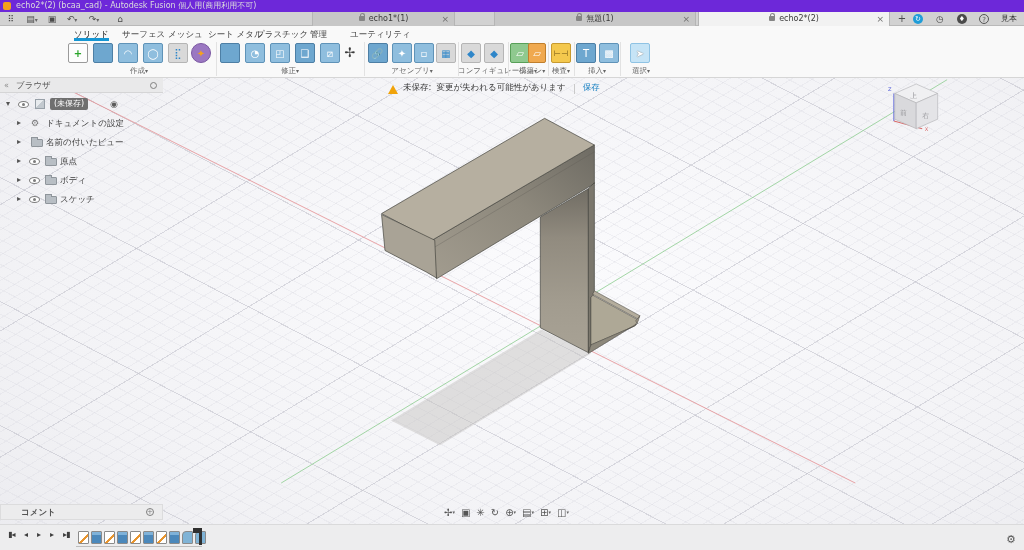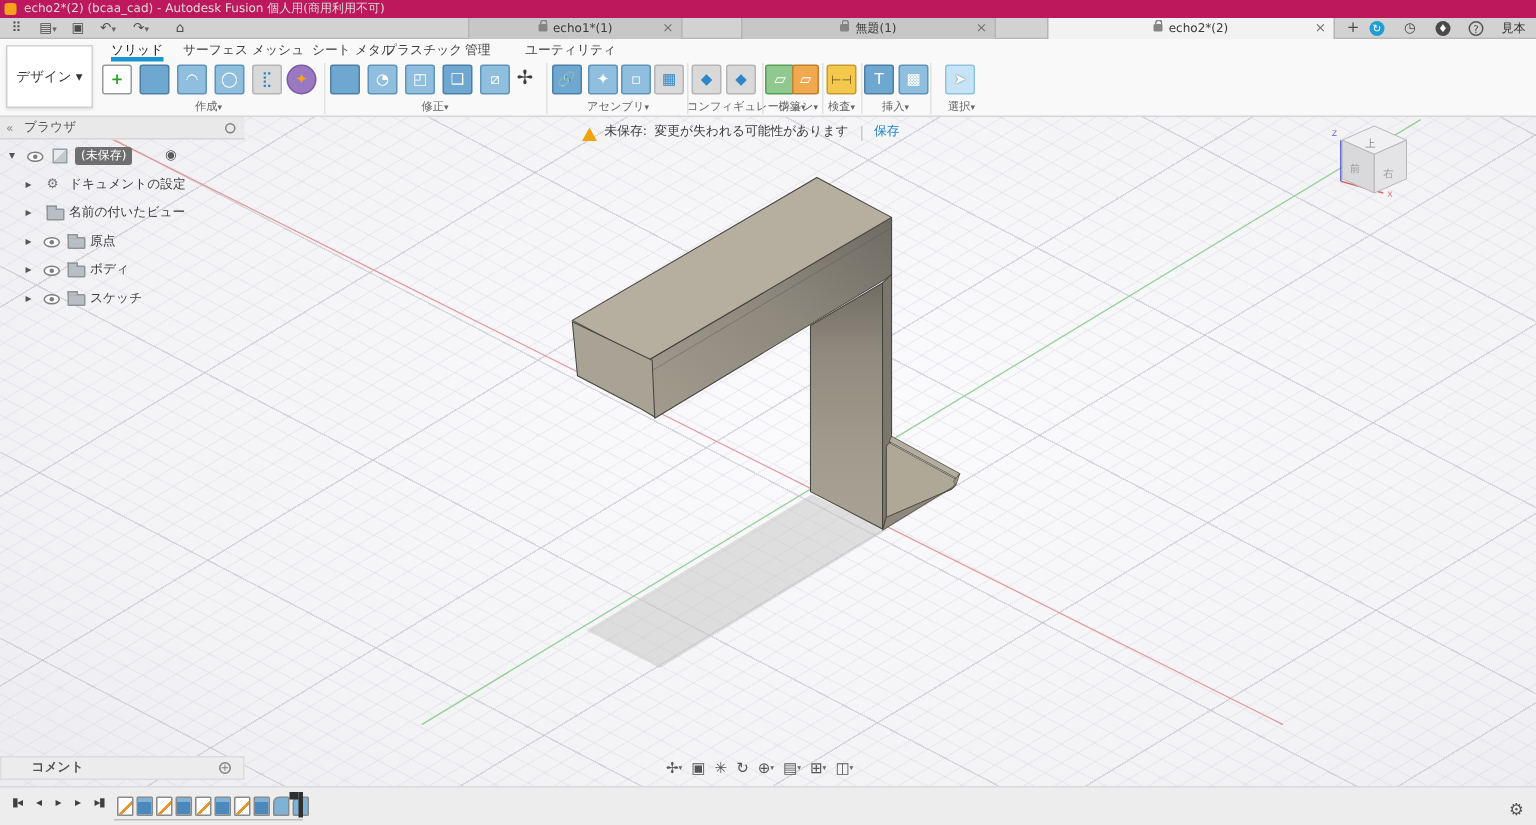--- a/index.html
+++ b/index.html
@@ -3,21 +3,21 @@
 <meta charset="utf-8">
 <style>
   html,body{margin:0;padding:0;background:#888;}
   #app{position:relative;width:1024px;height:550px;overflow:hidden;
        font-family:"DejaVu Sans","Liberation Sans",sans-serif;
        -webkit-font-smoothing:antialiased;background:#f4f4f6;}
   #app *{box-sizing:border-box;}
   .abs{position:absolute;}
 
   
-  .titlebar{left:0;top:0;width:1024px;height:12px;background:#be185d;color:#dcdcdc;
+  .titlebar{left:0;top:0;width:1024px;height:12px;background:#6d28d9;color:#dcdcdc;
             font-size:8px;line-height:12px;white-space:nowrap;}
   .titlebar .logo{position:absolute;left:3px;top:2px;width:8px;height:8px;background:#f5a11c;border-radius:2px;}
   .titlebar .ttl{position:absolute;left:16px;top:0;}
 
   
   .tabbar{left:0;top:12px;width:1024px;height:14px;background:#d2d2d2;border-bottom:1px solid #b9b9b9;}
   .qicon{position:absolute;top:0;height:14px;line-height:14px;font-size:9px;color:#4b4b4b;text-align:center;}
   .car::after{content:"▾";font-size:6px;color:#666;}
   .doctab{position:absolute;top:0;height:14px;background:#c7c7c7;border-left:1px solid #b5b5b5;border-right:1px solid #b5b5b5;
           color:#3a3a3a;font-size:8px;line-height:14px;text-align:center;}
@@ -116,39 +116,38 @@
     <div class="qicon" style="left:24px;width:16px;">▤<span class="car"></span></div>
     <div class="qicon" style="left:46px;width:12px;">▣</div>
     <div class="qicon" style="left:64px;width:16px;">↶<span class="car"></span></div>
     <div class="qicon" style="left:86px;width:16px;">↷<span class="car"></span></div>
     <div class="qicon" style="left:112px;width:16px;">⌂</div>
 
     <div class="doctab" style="left:312px;width:143px;">
       <span class="i-lock"></span><span>echo1*(1)</span>
       <span class="x"></span>
     </div>
-    <div class="doctab" style="left:494px;width:170px;">
+    <div class="doctab" style="left:494px;width:202px;">
       <span class="i-lock"></span><span>無題(1)</span>
       <span class="x"></span>
     </div>
     <div class="doctab active" style="left:698px;width:192px;">
       <span class="i-lock"></span><span>echo2*(2)</span>
       <span class="x"></span>
     </div>
     <div class="qicon" style="left:896px;width:12px;font-size:10px;">+</div>
 
     <div class="circ" style="left:913px;background:#1f9dd8;color:#fff;">↻</div>
     <div class="qicon" style="left:934px;width:12px;">◷</div>
     <div class="circ" style="left:957px;background:#4a4a4a;color:#fff;">♦</div>
     <div class="circ" style="left:979px;border:1px solid #555;color:#555;">?</div>
     <div class="qicon" style="left:996px;width:26px;font-size:8px;color:#333;">見本</div>
   </div>
 
   <div class="abs ribbon">
-    <div class="ws">デザイン ▾</div>
 
     <div class="rtab active" style="left:74px;">ソリッド</div>
     <div class="rtab" style="left:122px;">サーフェス</div>
     <div class="rtab" style="left:168px;">メッシュ</div>
     <div class="rtab" style="left:208px;">シート メタル</div>
     <div class="rtab" style="left:256px;">プラスチック</div>
     <div class="rtab" style="left:310px;">管理</div>
     <div class="rtab" style="left:350px;">ユーティリティ</div>
 
     <div class="grp" style="left:64px;width:150px;">

